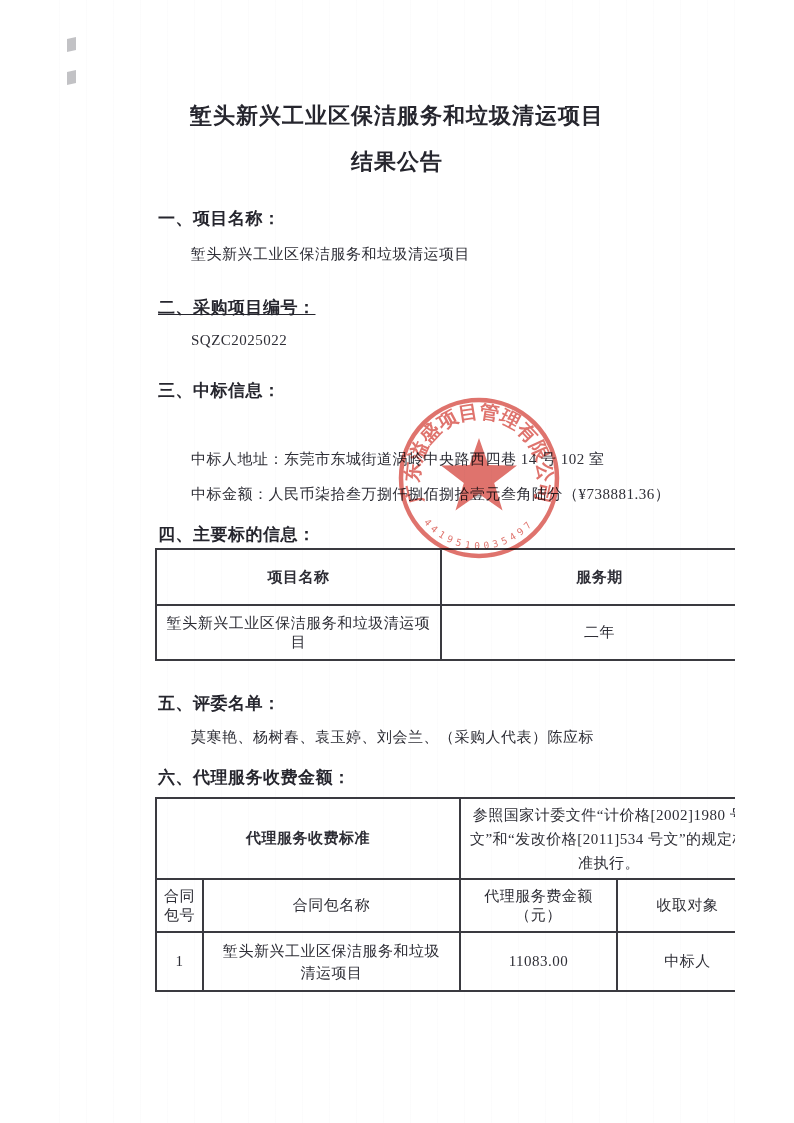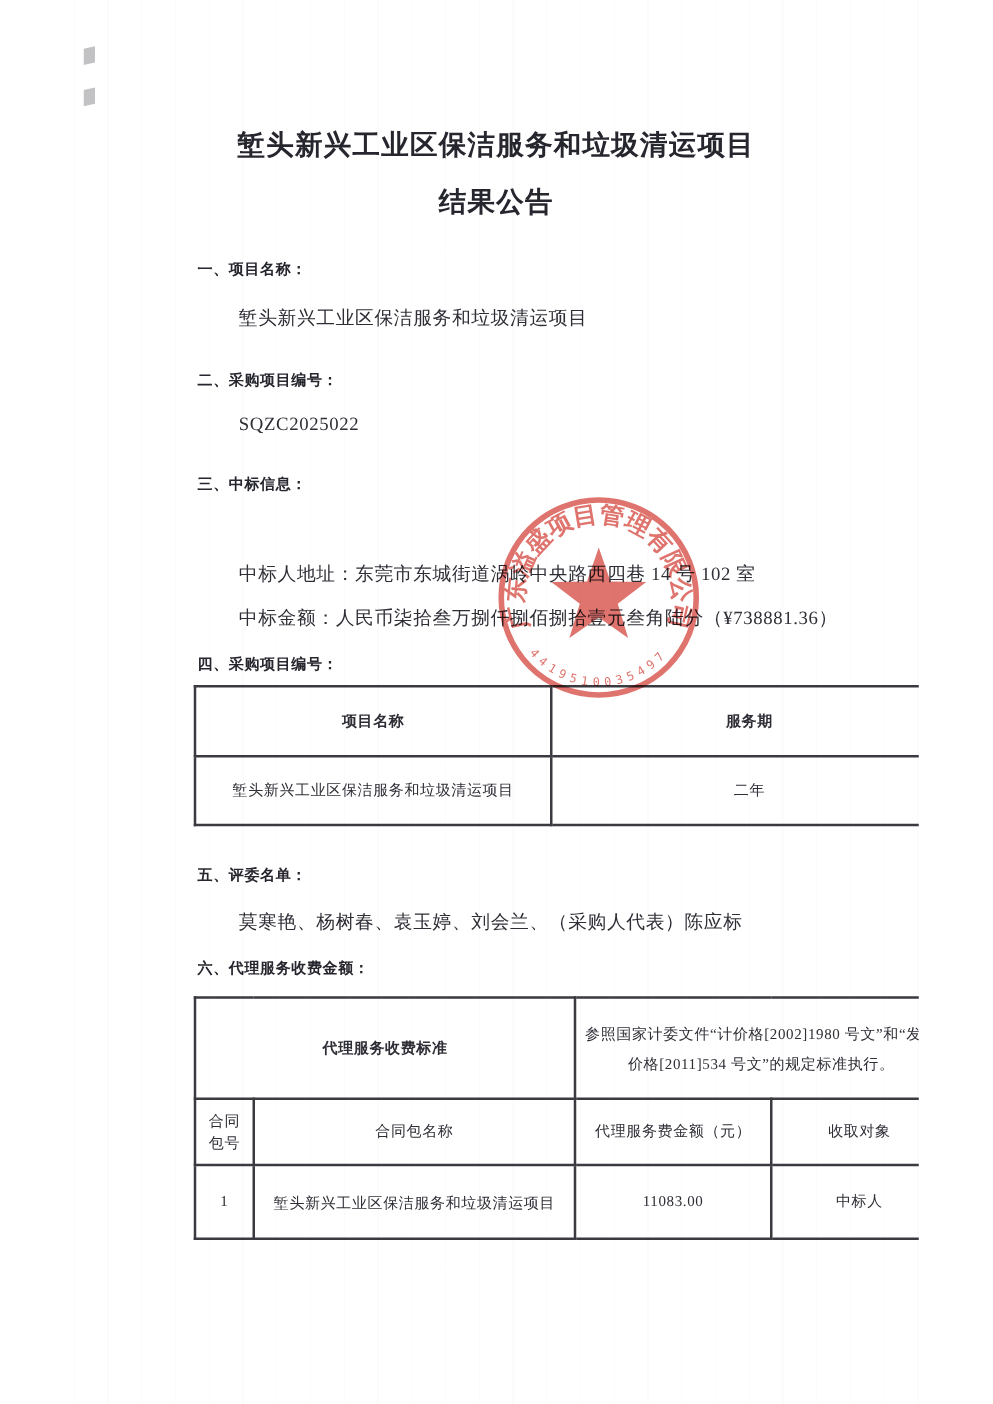--- a/index.html
+++ b/index.html
@@ -12,30 +12,30 @@
     overflow:hidden;
     font-family:"Liberation Serif","DejaVu Serif",serif;
     color:#2c2c34;
   }
   .abs{position:absolute;}
   .doc-title{
     left:0;right:0;text-align:center;
     font-size:22px;font-weight:bold;letter-spacing:1px;color:#26262e;
   }
   .sec-heading{
-    left:99px;font-size:12px;font-weight:bold;color:#26262e;letter-spacing:0.5px;
+    left:99px;font-size:17px;font-weight:bold;color:#26262e;letter-spacing:0.5px;
   }
   .body-line{
     left:132px;font-size:15px;color:#2e2e36;letter-spacing:0.5px;
   }
   table{border-collapse:collapse;table-layout:fixed;}
   .doc-table{position:absolute;left:96px;width:602px;}
   .doc-table td,.doc-table th{
     border:2px solid #3a3a40;
-    font-size:12px;color:#2e2e36;
+    font-size:15px;color:#2e2e36;
     text-align:center;vertical-align:middle;
     padding:2px 6px;letter-spacing:0.5px;
     font-weight:normal;overflow:hidden;
   }
   .doc-table th{font-weight:bold;}
   .cell-left{text-align:left;padding-left:9px;}
   .fee-std-text{
     text-align:left;font-weight:bold;
     padding:8px 10px 8px 11px;line-height:24px;font-size:15px;
   }
@@ -49,28 +49,28 @@
 
   <div class="mark" style="left:8px;top:38px;width:9px;height:13px;transform:skewY(-12deg);"></div>
   <div class="mark" style="left:8px;top:71px;width:9px;height:13px;transform:skewY(-12deg);"></div>
 
   <div class="abs doc-title" style="top:101px;">堑头新兴工业区保洁服务和垃圾清运项目</div>
   <div class="abs doc-title" style="top:147px;">结果公告</div>
 
   <div class="abs sec-heading" style="top:207px;">一、项目名称：</div>
   <div class="abs body-line" style="top:245px;">堑头新兴工业区保洁服务和垃圾清运项目</div>
 
-  <div class="abs sec-heading" style="top:296px;">二、采购项目编号：</div>
+  <div class="abs sec-heading" style="top:296px;text-decoration:underline;">二、采购项目编号：</div>
   <div class="abs body-line" style="top:332px;">SQZC2025022</div>
 
   <div class="abs sec-heading" style="top:379px;">三、中标信息：</div>
   <div class="abs body-line" style="top:450px;">中标人地址：东莞市东城街道涡岭中央路西四巷 14 号 102 室</div>
   <div class="abs body-line" style="top:485px;text-align:center;">中标金额：人民币柒拾叁万捌仟捌佰捌拾壹元叁角陆分（¥738881.36）</div>
 
-  <div class="abs sec-heading" style="top:523px;">四、采购项目编号：</div>
+  <div class="abs sec-heading" style="top:523px;">四、主要标的信息：</div>
   <table class="doc-table" style="top:548px;">
     <colgroup>
         <col style="width:285px">
         <col style="width:317px">
       </colgroup>
     <tbody>
         <tr style="height:56px;">
       <th>项目名称</th>
       <th>服务期</th>
     </tr>

